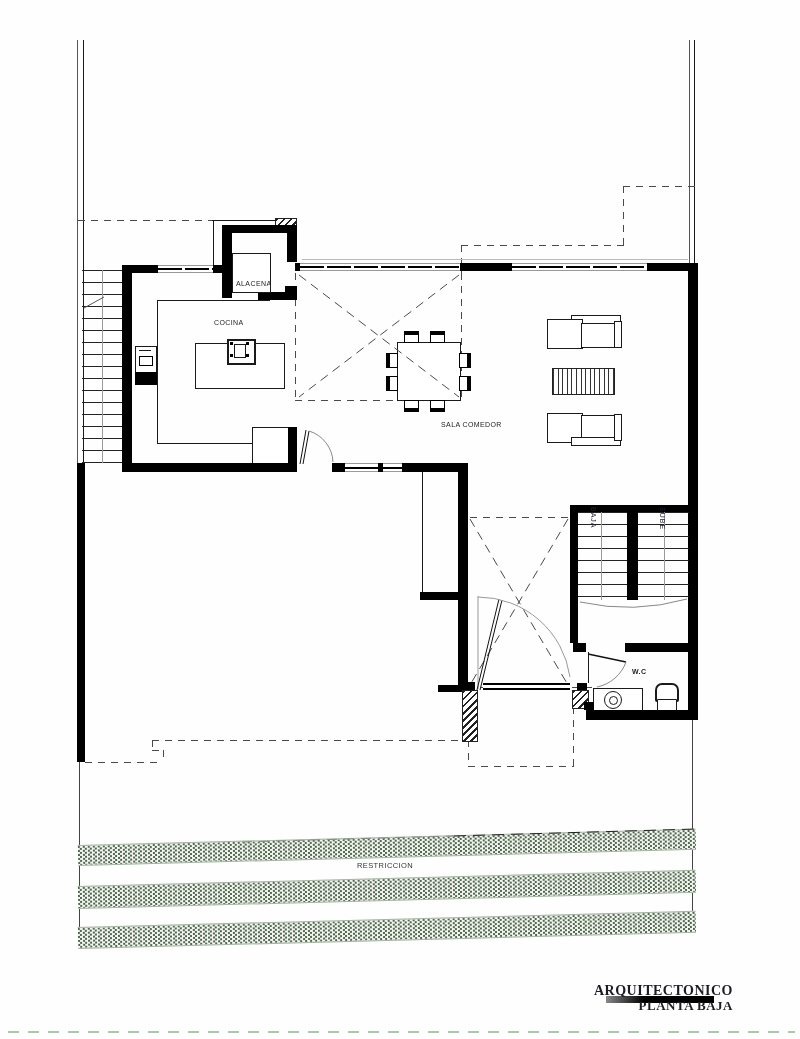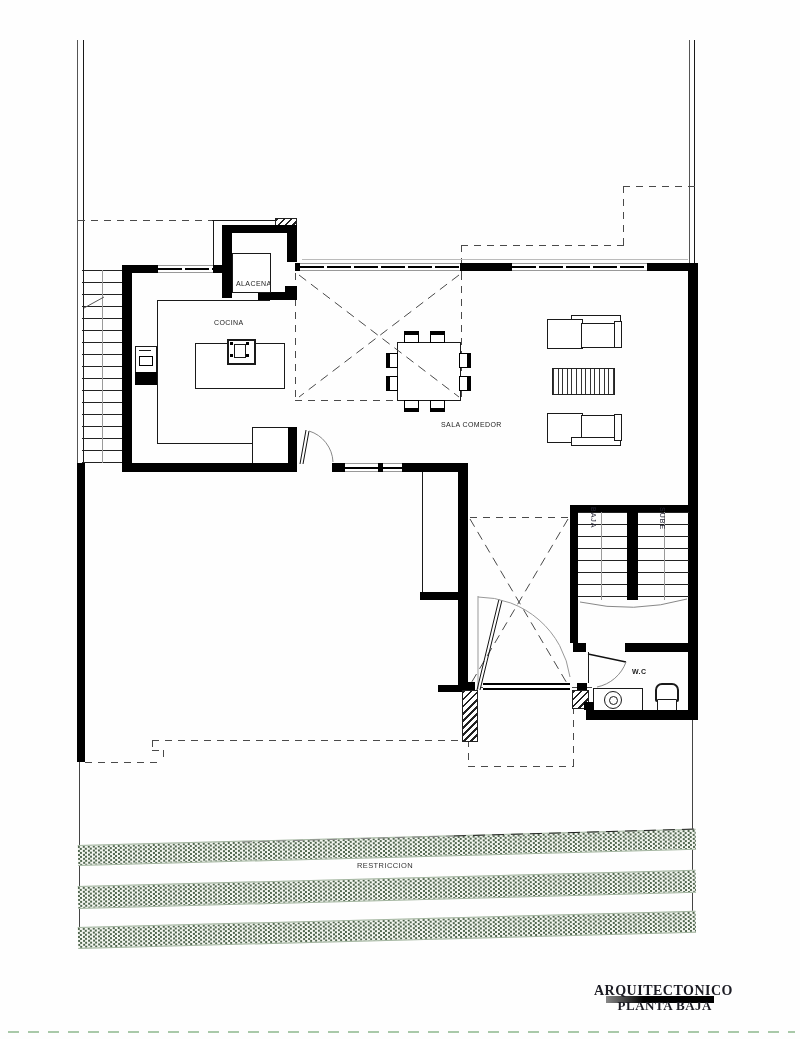--- a/index.html
+++ b/index.html
@@ -166,21 +166,21 @@
   <div class="w" style="left:584px;top:702px;width:10px;height:8px"></div>
 
   <div class="band" style="top:845px;height:19px"></div>
   <div class="band" style="top:886px;height:21px"></div>
   <div class="band" style="top:927px;height:20px"></div>
 
   <div class="gdash" style="left:8px;top:1031px;width:787px"></div>
 
   <div class="w" style="left:606px;top:996px;width:108px;height:7px;background:linear-gradient(90deg,#888,#000 35%)"></div>
   <div class="title1" style="left:560px;top:983px">ARQUITECTONICO</div>
-  <div class="title1" style="left:539px;top:998px;font-size:13px">PLANTA BAJA</div>
+  <div class="title1" style="left:560px;top:998px;font-size:13px">PLANTA BAJA</div>
 
   <svg class="a" width="800" height="1039" style="left:0;top:0">
     <g fill="none" stroke-width="1">
       <path d="M299,275 L459,397 M459,275 L299,397" stroke="#4a4a4a" stroke-dasharray="9 6"></path>
       <path d="M470,519 L568,685 M568,519 L470,685" stroke="#4a4a4a" stroke-dasharray="9 6"></path>
       <path d="M300,464 L306,430 M303,464 L309,431" stroke="#111"></path>
       <path d="M309,431 A34,34 0 0 1 333,462" stroke="#888"></path>
       <path d="M478,596 L478,689" stroke="#999"></path>
       <path d="M477,690 L499,599 M480,690 L502,600" stroke="#111"></path>
       <path d="M478,597 A93,93 0 0 1 570,677" stroke="#999"></path>

